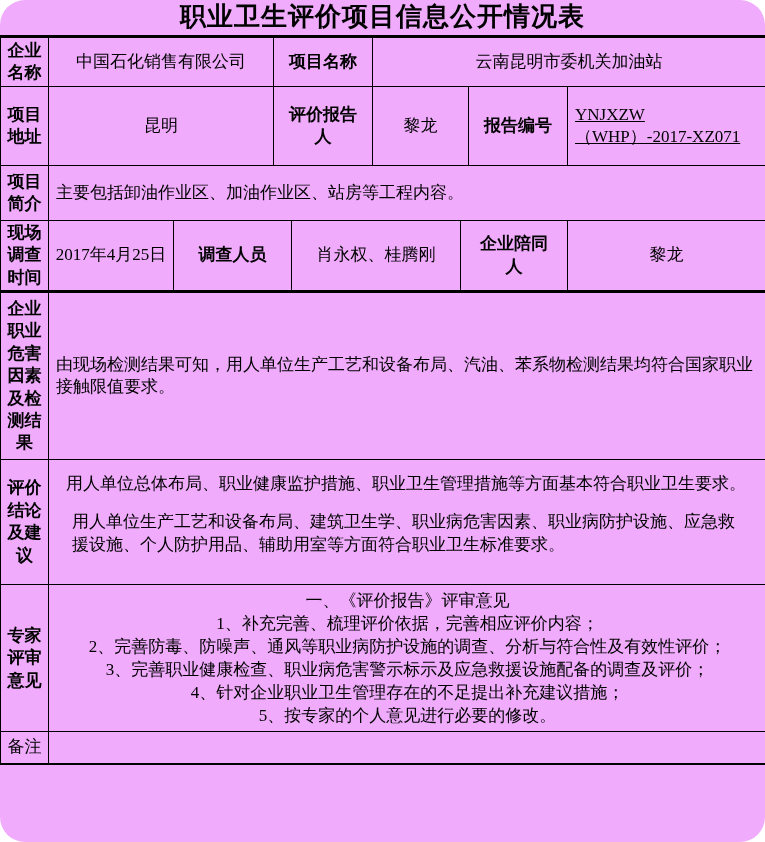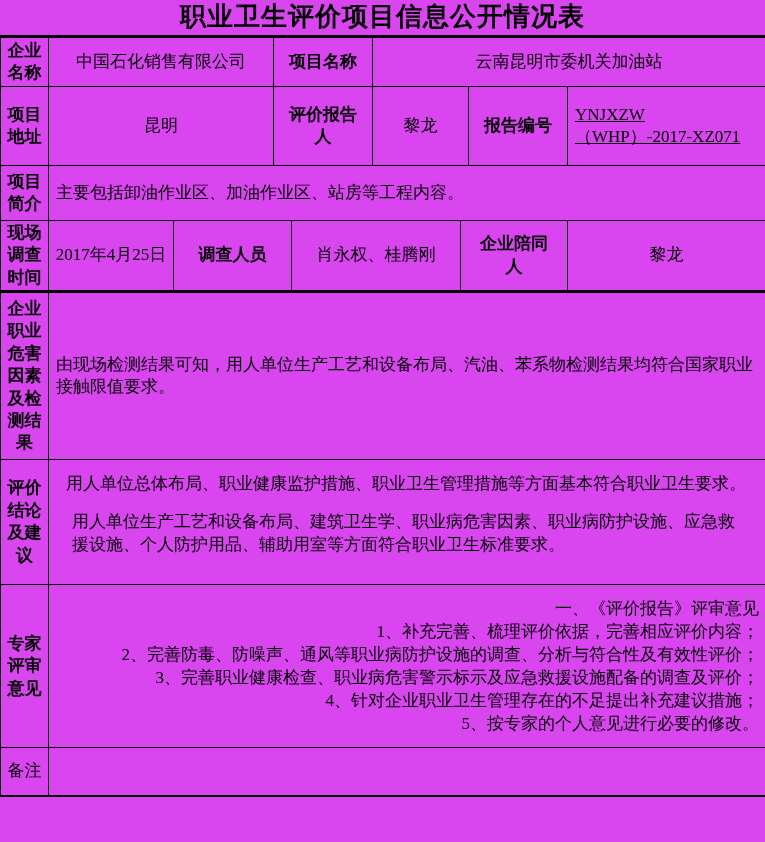--- a/index.html
+++ b/index.html
@@ -6,41 +6,42 @@
     margin: 0;
     padding: 0;
     background: #ffffff;
     color: #000000;
     font-family: "Liberation Serif", "DejaVu Serif", serif;
   }
   .page {
     width: 765px;
     height: 842px;
     overflow: hidden;
-    background: #d946ef;
+    background: #f0abfc;
+    border-radius: 25px;
   }
   .doc-title {
     font-size: 26px;
     font-weight: bold;
     text-align: center;
     line-height: 34px;
     height: 35px;
     margin: 0;
     letter-spacing: 1px;
     font-family: "Liberation Serif", "DejaVu Serif", serif;
   }
   table.info-table {
     border-collapse: collapse;
     table-layout: fixed;
     width: 765px;
   }
   td {
     border: 1px solid #000;
     font-size: 17px;
-    padding: 12px 3px;
+    padding: 4px 3px;
     text-align: center;
     vertical-align: middle;
     overflow: hidden;
     line-height: 1.32;
   }
   td.lab {
     font-weight: bold;
     white-space: pre-line;
     padding: 1px 2px;
   }
@@ -51,21 +52,21 @@
   td.left {
     text-align: left;
     padding-left: 7px;
     padding-right: 6px;
   }
   tr.thick-top td { border-top: 3px solid #000; }
   tr.last-row td { border-bottom: 2px solid #000; }
   .para1 { margin: 0 0 16px 10px; }
   .para2 { margin: 16px; }
   .exline {
-    text-align: right;
+    text-align: center;
     line-height: 23px;
     white-space: nowrap;
   }
   .mono-val {
     font-family: "Liberation Serif", "DejaVu Serif", serif;
     text-decoration: underline;
   }
 </style>
 </head>
 <body>

